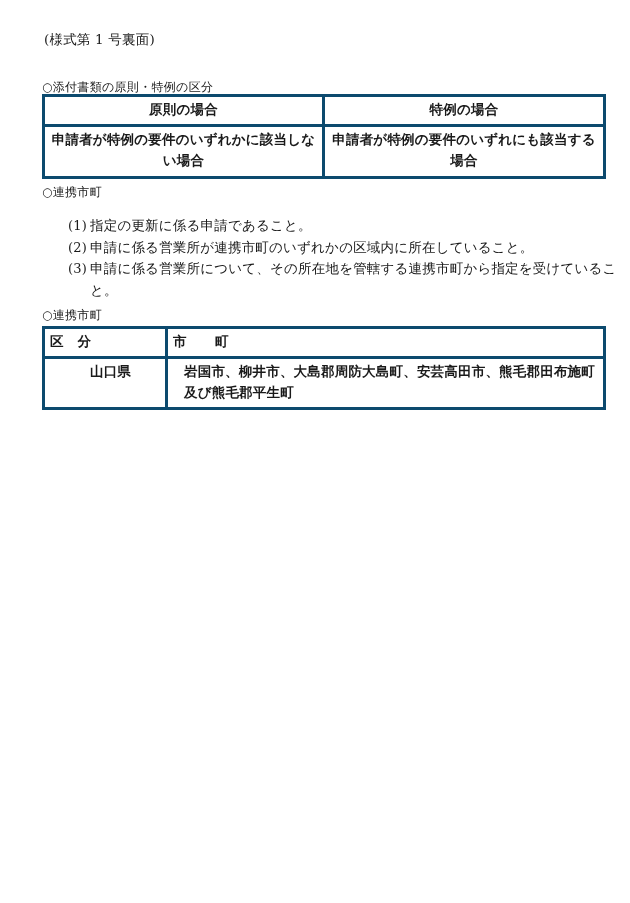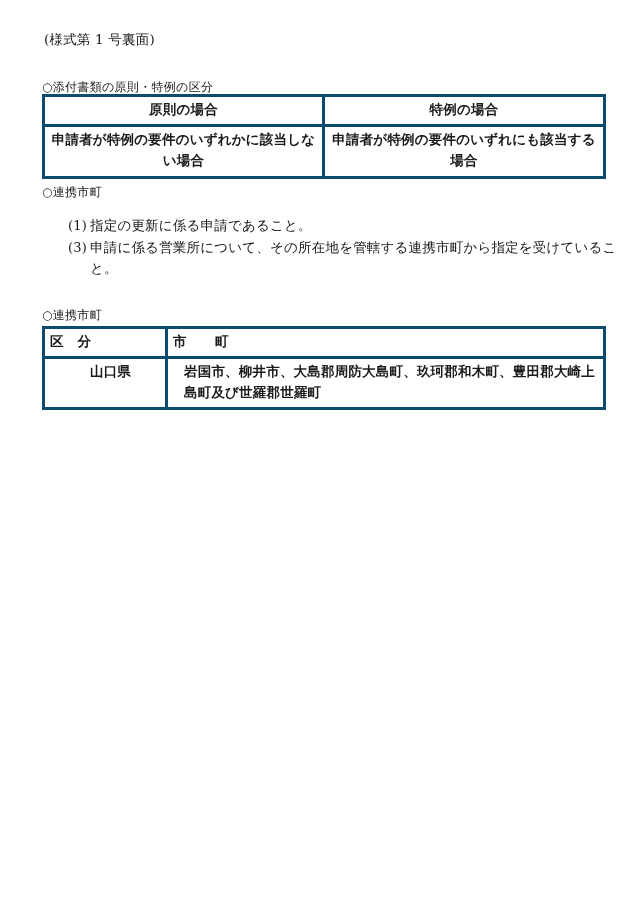--- a/index.html
+++ b/index.html
@@ -162,38 +162,41 @@
     </tbody>
   </table>
 
   <div class="section-heading h-2">○連携市町</div>
 
   <ol class="req-list">
     <li>
       <span class="marker">(1)</span><span>指定の更新に係る申請であること。</span>
     </li>
     <li>
+      <span class="marker">(2)</span><span>申請に係る営業所が連携市町のいずれかの区域内に所在していること。</span>
+    </li>
+    <li>
       <span class="marker">(3)</span><span>申請に係る営業所について、その所在地を管轄する連携市町から指定を受けていること。</span>
     </li>
   </ol>
 
   <div class="section-heading h-3">○連携市町</div>
 
   <table class="doc-table" id="table-renkei">
     <colgroup>
         <col class="c1">
         <col class="c2">
       </colgroup>
     <thead>
       <tr>
         <th>区　分</th>
         <th><span>市</span><span class="wide-space-lg"></span><span>町</span></th>
       </tr>
     </thead>
     <tbody>
       <tr class="row-yamaguchi">
         <td class="region">山口県</td>
-        <td class="munis">岩国市、柳井市、大島郡周防大島町、玖珂郡和木町、豊田郡大崎上島町及び世羅郡世羅町</td>
+        <td class="munis">岩国市、柳井市、大島郡周防大島町、安芸高田市、熊毛郡田布施町及び熊毛郡平生町</td>
       </tr>
     </tbody>
   </table>
 
 </div>
 
 </body></html>

